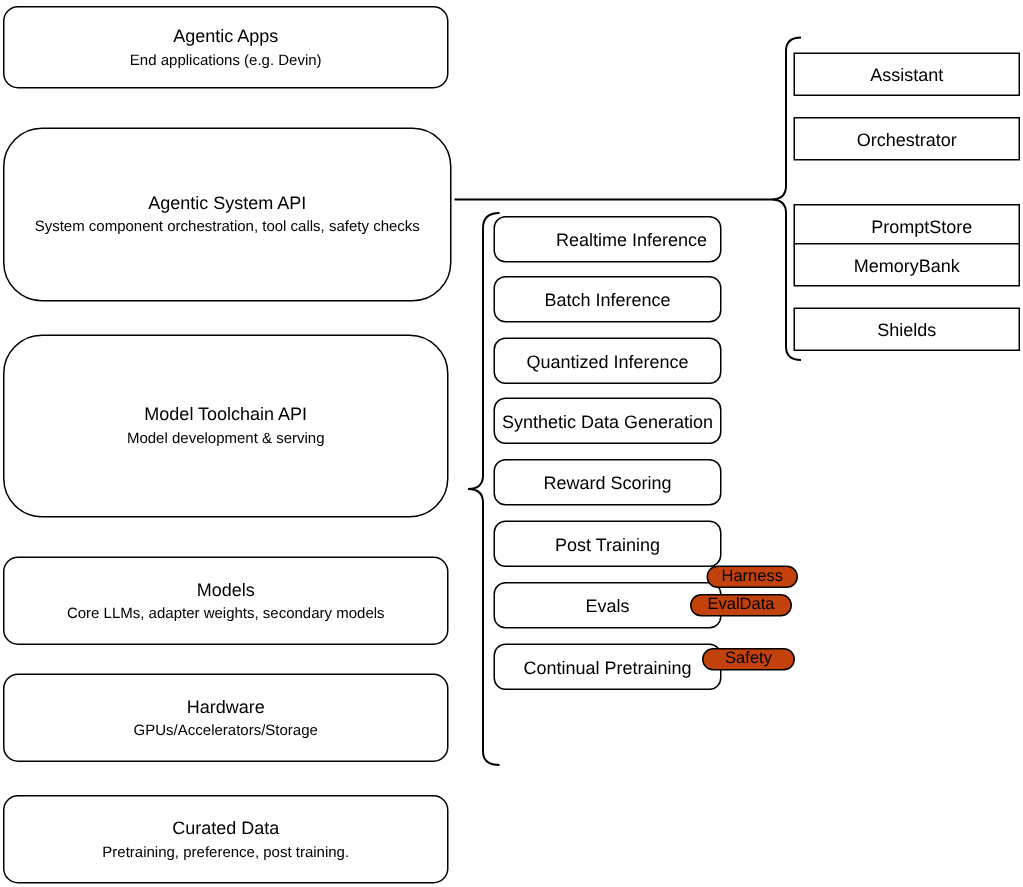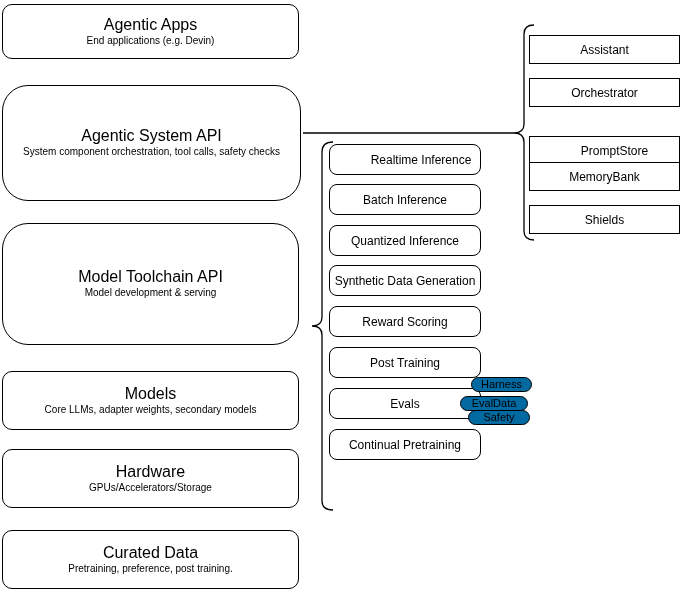--- a/index.html
+++ b/index.html
@@ -30,21 +30,21 @@
     background: #ffffff;
     border: 1.3px solid #000000;
     display: flex;
     flex-direction: column;
     align-items: center;
     justify-content: center;
     text-align: center;
     z-index: 2;
   }
   .node-title {
-    font-size: 16px;
+    font-size: 12px;
     line-height: 15px;
     white-space: nowrap;
   }
   .node-subtitle {
     font-size: 10px;
     line-height: 13px;
     margin-top: 2px;
     white-space: nowrap;
   }
   .item {
@@ -57,21 +57,21 @@
   .comp {
     left: 529px;
     width: 151px;
     height: 29px;
     border-radius: 0;
     font-size: 12px;
   }
   .tag {
     position: absolute;
     box-sizing: border-box;
-    background: #0369a1;
+    background: #c2410c;
     border: 1.3px solid #000000;
     border-radius: 9px;
     display: flex;
     align-items: center;
     justify-content: center;
     font-size: 11px;
     line-height: 11px;
     z-index: 3;
     white-space: nowrap;
   }
@@ -121,21 +121,21 @@
   <div class="node item" style="top:184px;text-align:center;">Batch Inference</div>
   <div class="node item" style="top:225px;">Quantized Inference</div>
   <div class="node item" style="top:265px;">Synthetic Data Generation</div>
   <div class="node item" style="top:306px;">Reward Scoring</div>
   <div class="node item" style="top:347px;">Post Training</div>
   <div class="node item" style="top:388px;">Evals</div>
   <div class="node item" style="top:429px;">Continual Pretraining</div>
 
   <div class="tag" style="left:471px;top:377px;width:61px;height:15px;">Harness</div>
   <div class="tag" style="left:460px;top:396px;width:68px;height:15px;">EvalData</div>
-  <div class="tag" style="left:468px;top:410px;width:62px;height:15px;">Safety</div>
+  <div class="tag" style="left:468px;top:432px;width:62px;height:15px;">Safety</div>
 
   <div class="node comp" style="top:35px;">Assistant</div>
   <div class="node comp" style="top:78px;">Orchestrator</div>
   <div class="node comp" style="top:136px;padding-left:20px;">PromptStore</div>
   <div class="node comp" style="top:162px;">MemoryBank</div>
   <div class="node comp" style="top:205px;">Shields</div>
 
 </div>
 
 </body></html>

